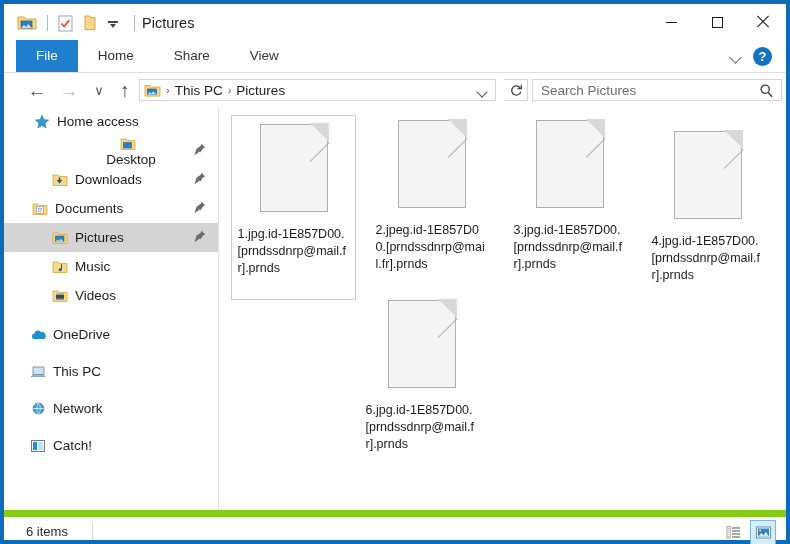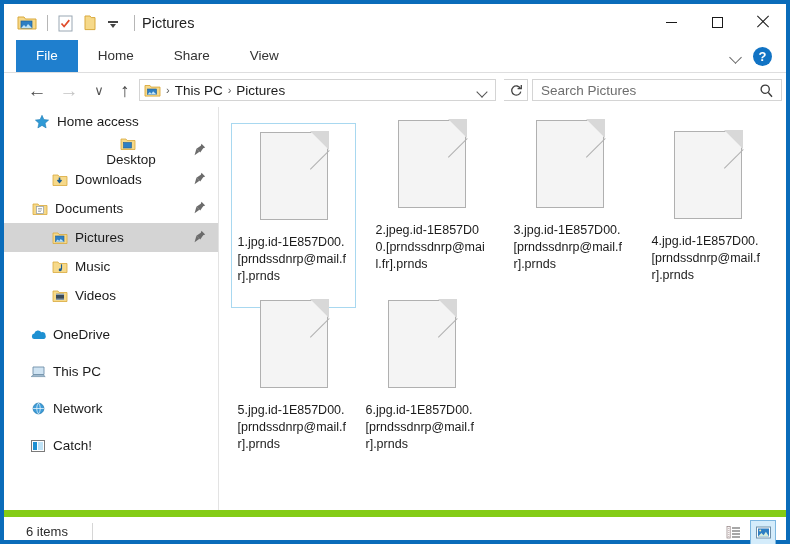--- a/index.html
+++ b/index.html
@@ -451,21 +451,21 @@
         </span>
         <span class="navlabel">Catch!</span>
       </div>
     </div>
 
     <div class="vsep"></div>
 
     <div class="content">
       <div class="grid">
 
-        <div class="tile selected" style="left:12px;top:16px;align-items:center;">
+        <div class="tile selected" style="left:12px;top:8px;align-items:center;">
           <div class="fileicon">
             <div class="filepage"></div>
             <div class="filefold"></div>
             <div class="filefold2"></div>
             <div class="foldline"></div>
           </div>
           <div class="fname">1.jpg.id-1E857D00.[prndssdnrp@mail.fr].prnds</div>
         </div>
 
         <div class="tile" style="left:150px;top:5px;">
@@ -491,29 +491,20 @@
         <div class="tile" style="left:426px;top:16px;">
           <div class="fileicon">
             <div class="filepage"></div>
             <div class="filefold"></div>
             <div class="filefold2"></div>
             <div class="foldline"></div>
           </div>
           <div class="fname">4.jpg.id-1E857D00.[prndssdnrp@mail.fr].prnds</div>
         </div>
 
-        <div class="tile" style="left:12px;top:185px;">
-          <div class="fileicon">
-            <div class="filepage"></div>
-            <div class="filefold"></div>
-            <div class="filefold2"></div>
-            <div class="foldline"></div>
-          </div>
-          <div class="fname">5.jpg.id-1E857D00.[prndssdnrp@mail.fr].prnds</div>
-        </div>
 
         <div class="tile" style="left:140px;top:185px;">
           <div class="fileicon">
             <div class="filepage"></div>
             <div class="filefold"></div>
             <div class="filefold2"></div>
             <div class="foldline"></div>
           </div>
           <div class="fname">6.jpg.id-1E857D00.[prndssdnrp@mail.fr].prnds</div>
         </div>

